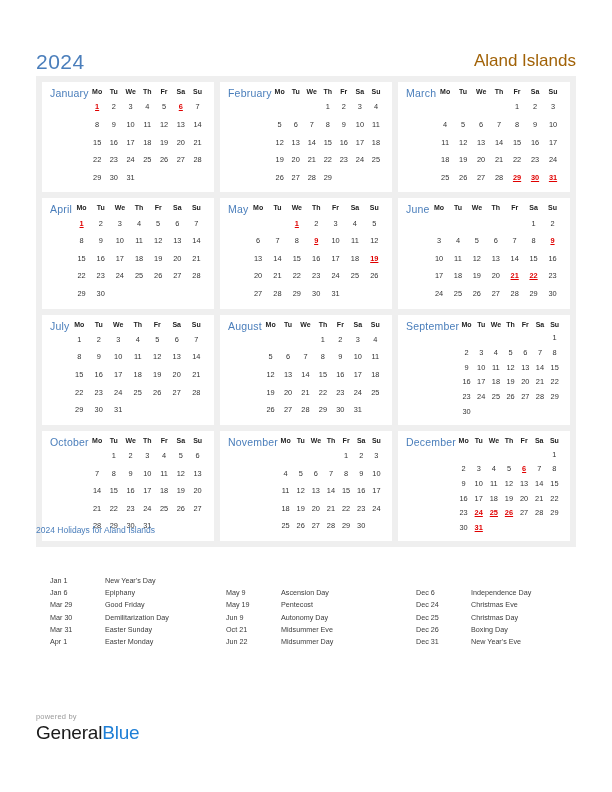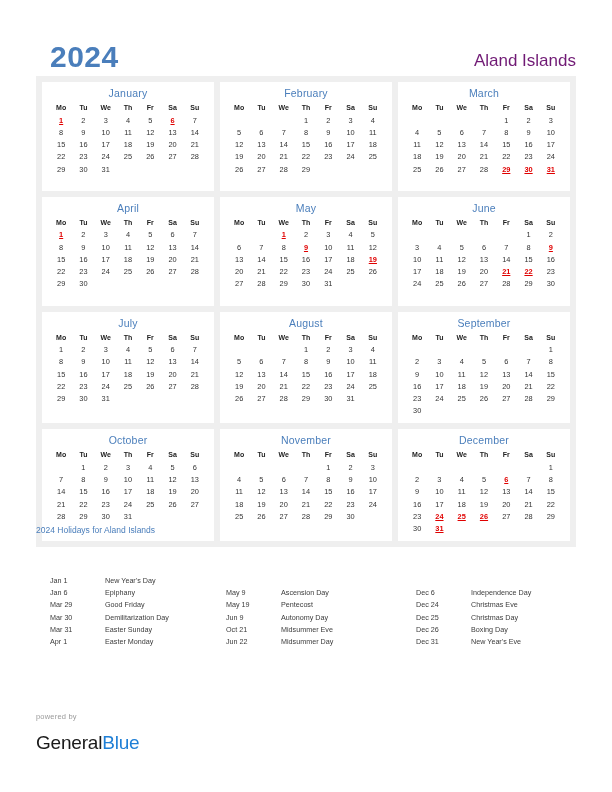--- a/index.html
+++ b/index.html
@@ -20,31 +20,30 @@
     position: absolute;
     left: 36px;
     top: 36px;
     width: 540px;
     height: 36px;
     display: flex;
     align-items: flex-end;
     justify-content: space-between;
   }
   .year-title {
-    font-size: 30px;
-    font-weight: 700;
+    font-size: 21px;
+    font-weight: 400;
     color: #4a7ebb;
     line-height: 1;
     letter-spacing: 0.5px;
-    margin-left: 14px;
   }
   .country-title {
     font-size: 17px;
     font-weight: 400;
-    color: #701a75;
+    color: #a16207;
     line-height: 1;
     padding-bottom: 3px;
   }
 
   
   .calendar-panel {
     position: absolute;
     left: 36px;
     top: 76px;
     width: 540px;
@@ -53,21 +52,20 @@
     display: grid;
     grid-template-columns: repeat(3, 1fr);
     grid-template-rows: repeat(4, 1fr);
     gap: 6px;
     padding: 6px;
   }
   .month-card {
     background: #ffffff;
     padding: 5px 8px 6px 8px;
     display: flex;
-    flex-direction: column;
   }
   .month-name {
     text-align: center;
     color: #4a7ebb;
     font-size: 10.5px;
     font-weight: 400;
     margin-bottom: 4px;
     letter-spacing: 0.2px;
   }
   table.month-grid {
@@ -135,21 +133,21 @@
   
   .footer {
     position: absolute;
     left: 36px;
     top: 712px;
   }
   .powered-by {
     font-size: 7.5px;
     color: #9a9a9a;
     letter-spacing: 0.2px;
-    margin-bottom: 12px;
+    margin-bottom: 2px;
   }
   .brand {
     font-size: 19px;
     line-height: 1;
     letter-spacing: -0.2px;
   }
   .brand-general { color: #1a1a1a; }
   .brand-blue { color: #1f7fd6; }
 </style>
 </head>

